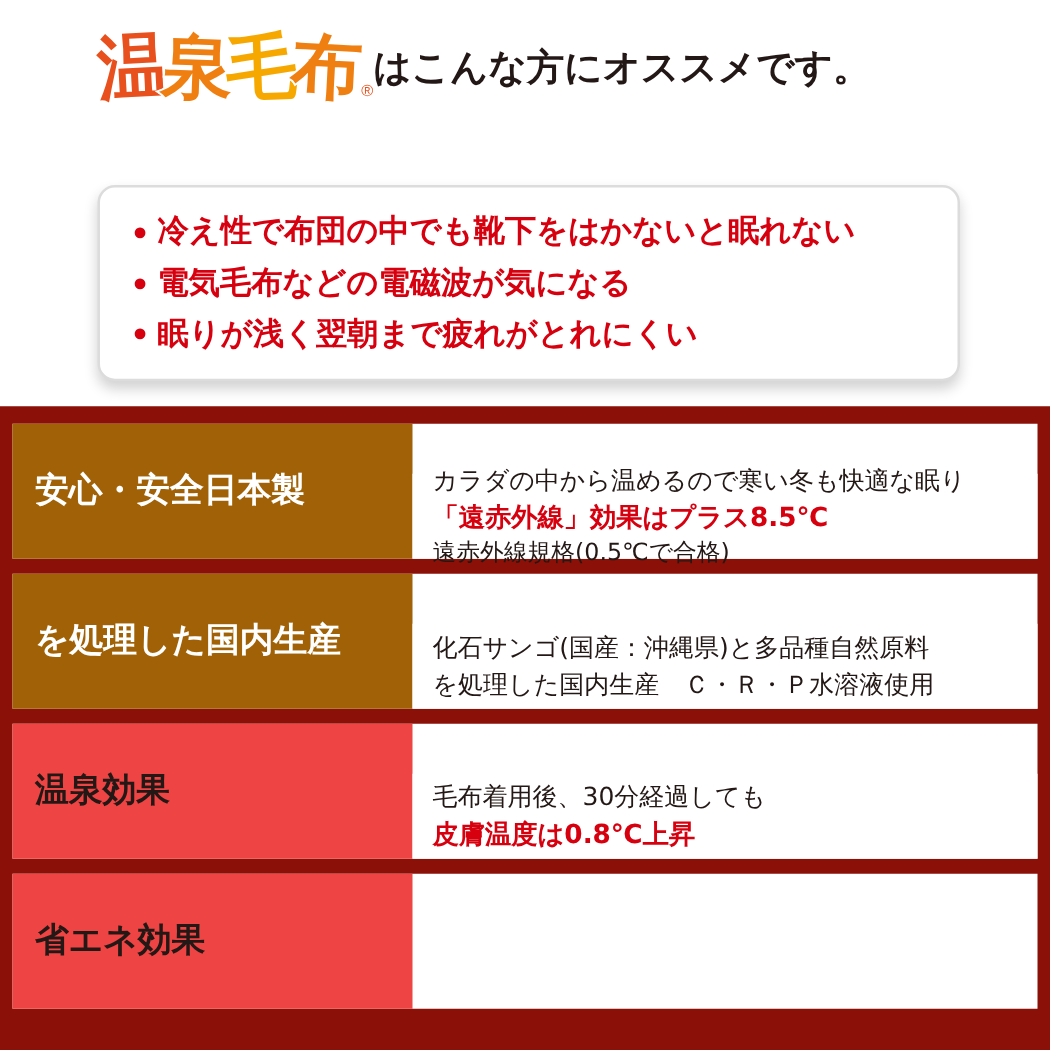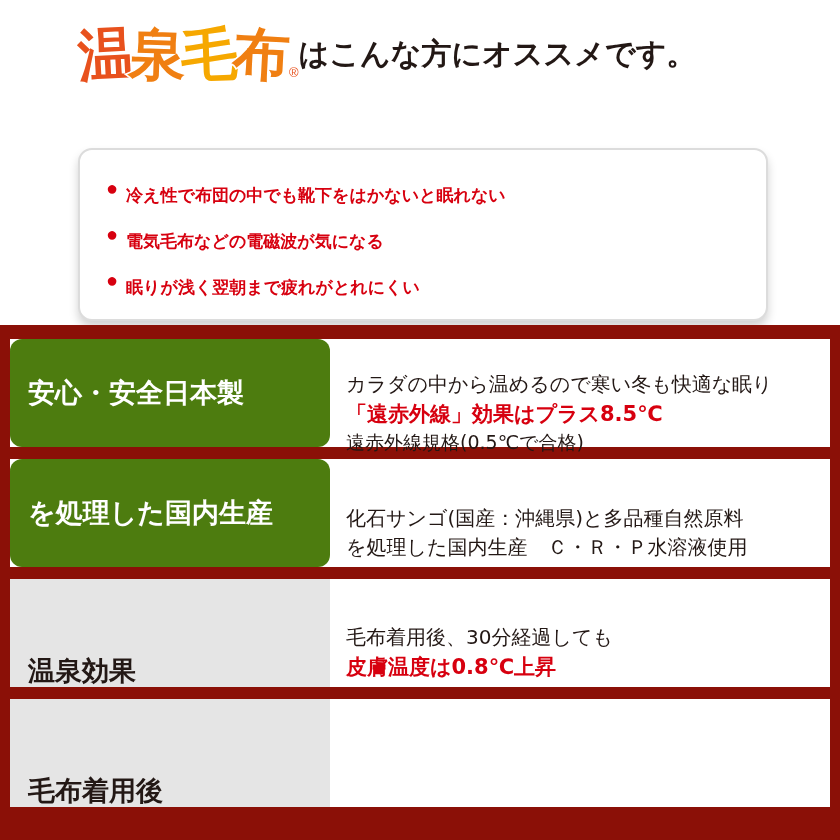--- a/index.html
+++ b/index.html
@@ -94,25 +94,24 @@
   .bullet-dot {
     color: #d7000f;
     font-size: 20px;
     line-height: 1;
     margin-right: 8px;
     margin-top: 2px;
   }
   .bullet-text {
     font-family: "DejaVu Sans", "Liberation Sans", sans-serif;
     font-weight: bold;
-    font-size: 17px;
+    font-size: 25px;
     color: #d7000f;
     line-height: 1.35;
     white-space: nowrap;
-    margin-top: 16px;
   }
 
   
   .table-block {
     position: absolute;
     left: 0;
     top: 325px;
     width: 840px;
     height: 515px;
     background: #8b1007;
@@ -137,28 +136,26 @@
     padding-left: 18px;
   }
   .tlabel-inner {
     font-family: "DejaVu Sans", "Liberation Sans", sans-serif;
     font-weight: bold;
     font-size: 27px;
     line-height: 1.2;
     color: #ffffff;
   }
   .tlabel.red {
-    background: #4d7c0f;
+    background: #a16207;
     width: 320px;
     flex: 0 0 320px;
-    border-radius: 12px;
   }
   .tlabel.white {
-    background: #e5e5e5;
-    align-items: flex-end;
+    background: #ef4444;
   }
   .tlabel.white .tlabel-inner {
     color: #231815;
   }
   .tbody {
     flex: 1;
     background: #ffffff;
     display: flex;
     flex-direction: column;
     justify-content: center;
@@ -249,19 +246,19 @@
         <span class="tlabel-inner">温泉効果</span>
       </div>
       <div class="tbody">
         <div class="tline">毛布着用後、30分経過しても</div>
         <div class="tline em">皮膚温度は0.8℃上昇</div>
       </div>
     </div>
 
     <div class="trow">
       <div class="tlabel white">
-        <span class="tlabel-inner">毛布着用後</span>
+        <span class="tlabel-inner">省エネ効果</span>
       </div>
     </div>
 
   </div>
 
 </div>
 
 </body></html>

